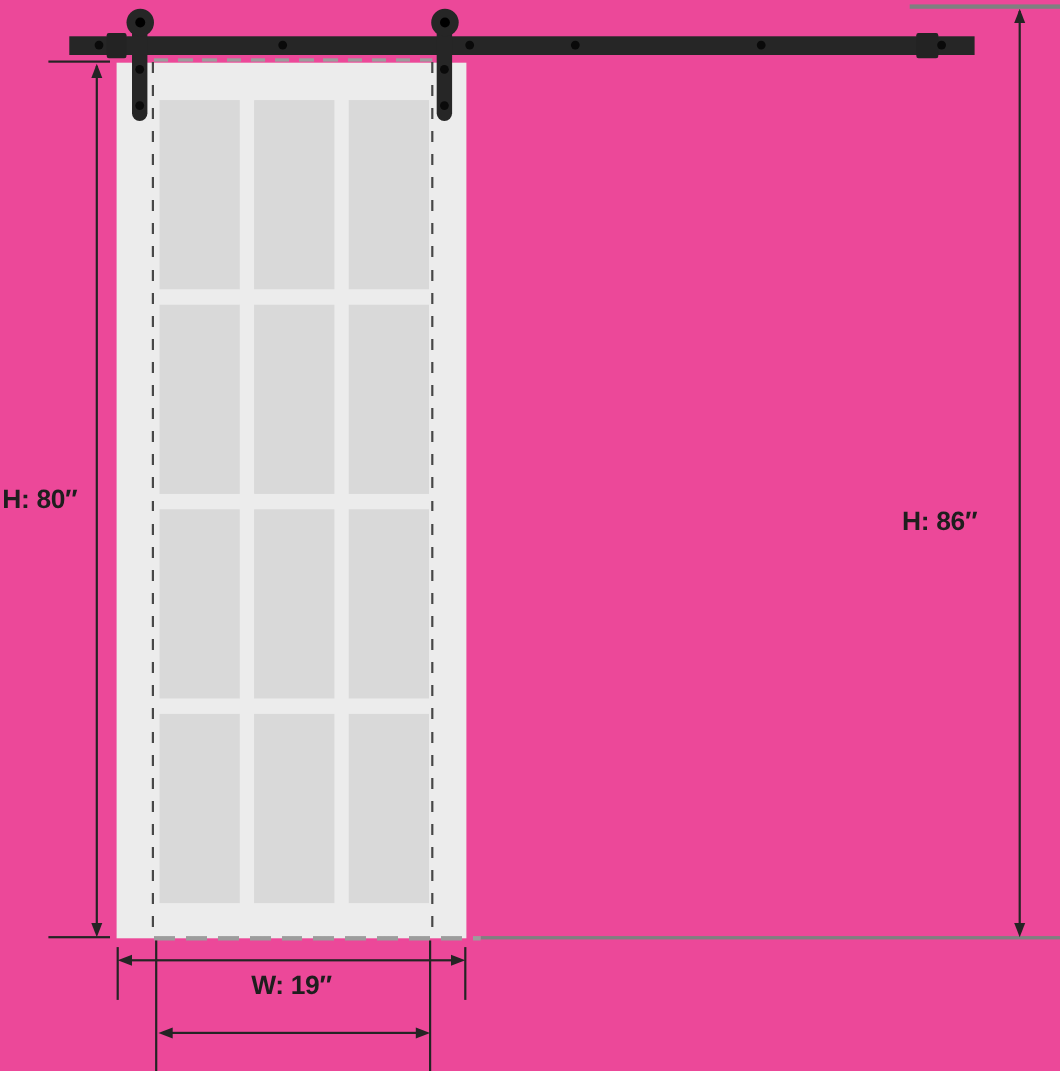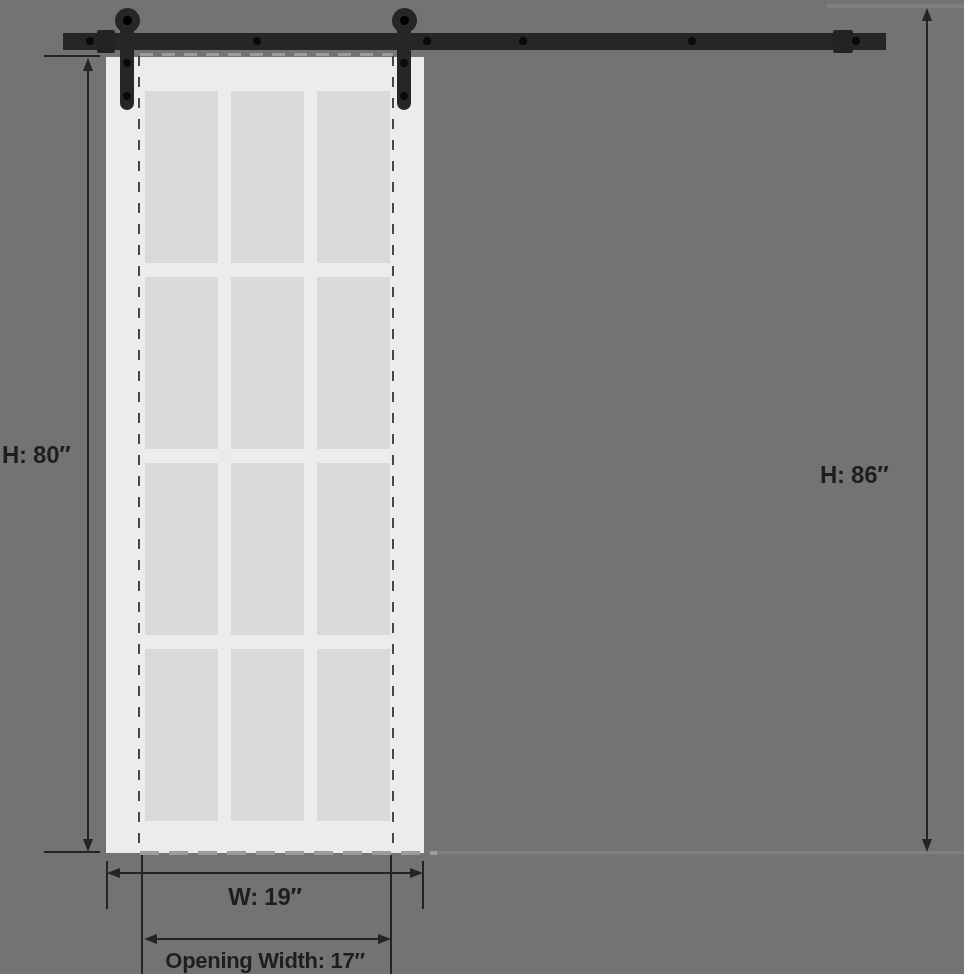--- a/index.html
+++ b/index.html
@@ -1,17 +1,17 @@
 <!DOCTYPE html>
 <html><head>
 <meta charset="utf-8">
 <style>
   html,body{margin:0;padding:0;background:#fff;}
   #stage{
-    position:relative;width:964px;height:974px;background:#737373;overflow:hidden;
+    position:relative;width:964px;height:974px;background:#ec4899;overflow:hidden;
     font-family:"Liberation Sans", sans-serif;
   }
   .abs{position:absolute;}
   
   .ref-line{background:#7f8080;}
   
   .rail{background:#262626;}
   .bracket{background:#232323;border-radius:2px;}
   .bolt{background:#0a0a0a;border-radius:50%;}
   .wheel{background:#262626;border-radius:50%;}
@@ -116,15 +116,14 @@
   <div class="abs dim" style="left:118px;top:872px;width:294px;height:2px;"></div>
   <div class="abs arr left" style="left:107px;top:868px;"></div>
   <div class="abs arr right" style="left:410px;top:868px;"></div>
   <div class="abs dim-label center-x" style="left:265px;top:883px;">W: 19″</div>
 
   <div class="abs dim" style="left:141px;top:855px;width:2px;height:119px;"></div>
   <div class="abs dim" style="left:390px;top:855px;width:2px;height:119px;"></div>
   <div class="abs dim" style="left:155px;top:938px;width:225px;height:2px;"></div>
   <div class="abs arr left" style="left:144px;top:934px;"></div>
   <div class="abs arr right" style="left:378px;top:934px;"></div>
-  <div class="abs dim-label small center-x" style="left:265px;top:948px;">Opening Width: 17″</div>
 
 </div>
 
 </body></html>

